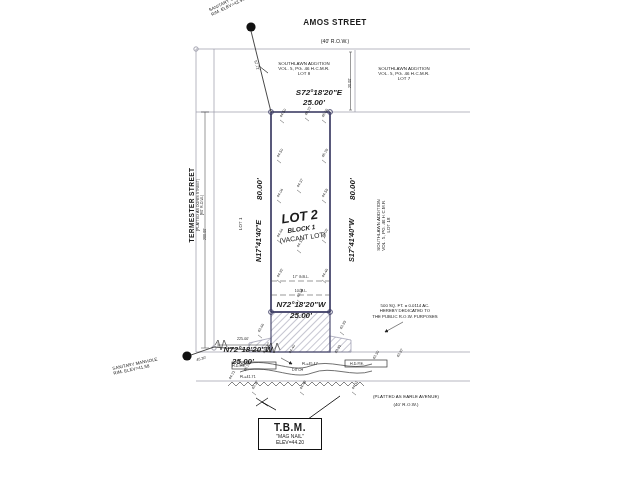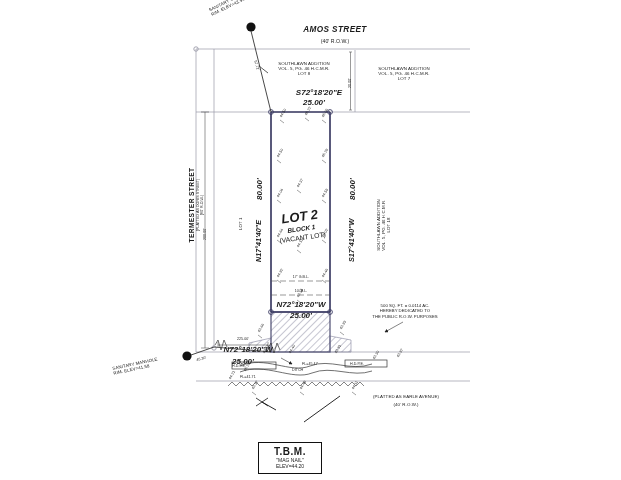--- a/index.html
+++ b/index.html
@@ -145,21 +145,21 @@
                M258,335 l4,3 M340,332 l4,3 M252,392 l4,3 M300,392 l4,3 M352,392 l4,3"></path>
     </g>
 
     <g stroke="#111" stroke-width="0.9" fill="none">
       <line x1="304" y1="422" x2="340" y2="396"></line>
       <line x1="262" y1="402" x2="276" y2="410"></line>
       <path d="M256,398 l12,8 M256,406 l12,-8" stroke-width="0.8"></path>
     </g>
   </svg>
 
-  <div class="lbl ctr street" style="left:335px;top:25px;transform:translateX(-50%);font-style:italic;">AMOS STREET</div>
+  <div class="lbl ctr street" style="left:335px;top:18px;transform:translateX(-50%);">AMOS STREET</div>
   <div class="lbl ctr sm" style="left:335px;top:39px;transform:translateX(-50%);">(40' R.O.W.)</div>
 
   <div class="lbl tiny" style="left:208px;top:8px;transform:rotate(-26deg);transform-origin:0 0;">
     <div>SANITARY MANHOLE</div>
     <div>RIM. ELEV=43.90</div>
   </div>
   <div class="lbl xtiny" style="left:257px;top:60px;transform:rotate(72deg);transform-origin:0 0;">57.72'</div>
 
   <div class="lbl ctr tiny" style="left:304px;top:61px;transform:translateX(-50%);">
     <div>SOUTHLAWN ADDITION</div>
@@ -230,21 +230,21 @@
 
   <div class="lbl xtiny" style="left:292px;top:368px;">DITCH</div>
   <div class="lbl xtiny" style="left:232px;top:364px;">H.D.P.E.</div>
   <div class="lbl xtiny" style="left:350px;top:362px;">H.D.P.E.</div>
   <div class="lbl xtiny" style="left:240px;top:375px;">FL=41.71</div>
   <div class="lbl xtiny" style="left:302px;top:362px;">FL=45.47</div>
 
   <div class="lbl ctr tiny" style="left:406px;top:394px;transform:translateX(-50%);">(PLATTED AS EARLE AVENUE)</div>
   <div class="lbl ctr tiny" style="left:406px;top:402px;transform:translateX(-50%);">(40' R.O.W.)</div>
 
-  <div id="tbm-box" style="left:258px;top:418px;width:62px;padding:3px 0 4px 0;margin-top:24px;">
+  <div id="tbm-box" style="left:258px;top:418px;width:62px;padding:3px 0 4px 0;">
     <div class="t1">T.B.M.</div>
     <div class="t2">"MAG NAIL"</div>
     <div class="t3">ELEV=44.20</div>
   </div>
 
   <div id="spot-elev-layer">
       <div class="lbl xtiny" style="left: 279px; top: 116px; transform: rotate(-60deg); transform-origin: 0px 0px;">44.50</div>
       <div class="lbl xtiny" style="left: 304px; top: 114px; transform: rotate(-60deg); transform-origin: 0px 0px;">45.22</div>
       <div class="lbl xtiny" style="left: 321px; top: 116px; transform: rotate(-60deg); transform-origin: 0px 0px;">45.06</div>
       <div class="lbl xtiny" style="left: 276px; top: 156px; transform: rotate(-60deg); transform-origin: 0px 0px;">44.50</div>

